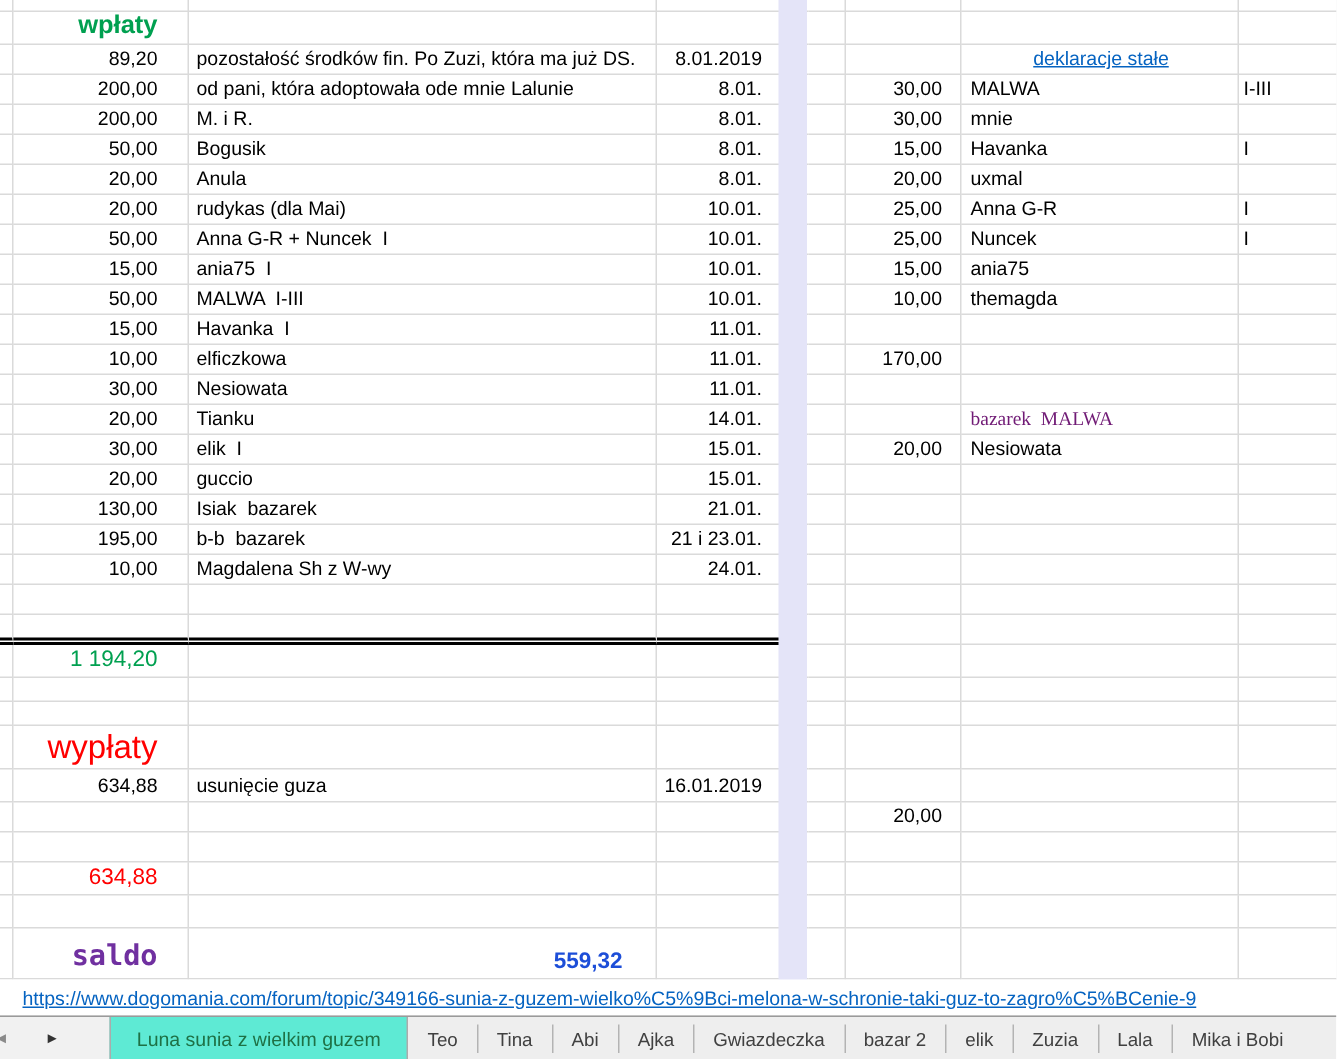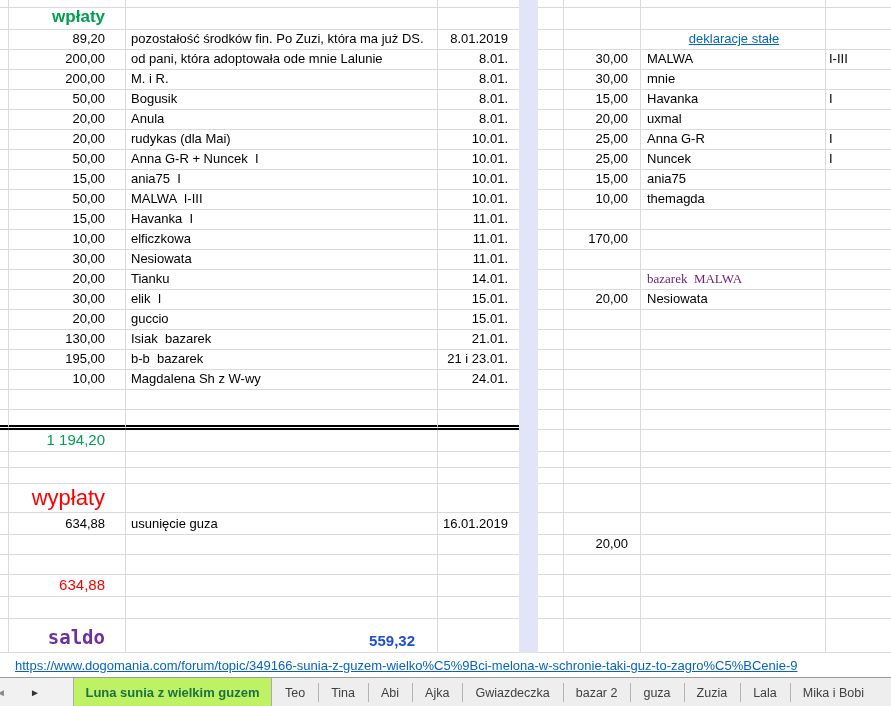--- a/index.html
+++ b/index.html
@@ -55,21 +55,21 @@
   #tab-nav{flex:0 0 73px;display:flex;align-items:center;background:#f1f1f1;
            color:#4d4d4d;font-size:10px;}
   #tab-nav .arrow-left{margin-left:-4px;color:#8a8a8a;}
   #tab-nav .arrow-right{margin-left:24px;color:#333;}
   .tab{display:flex;align-items:center;justify-content:center;
        font-size:12.5px;color:#404040;padding:0 13px;position:relative;
        cursor:pointer;white-space:nowrap;}
   .tab + .tab::before{content:"";position:absolute;left:0;top:5px;bottom:5px;
        width:1px;background:#b3b3b3;}
   #active-tab{flex:0 0 197px;display:flex;align-items:center;justify-content:center;
-       background:#bef264;color:#1E7145;font-weight:bold;font-size:13px;
+       background:#5eead4;color:#1E7145;font-weight:normal;font-size:13px;
        border-right:1px solid #ababab;border-left:1px solid #ababab;
        white-space:nowrap;cursor:default;}
 </style>
 </head>
 <body>
 
 <div id="app">
 
   <div id="sheet-body">
       <div class="row" style="height: 8px;">
@@ -438,20 +438,20 @@
       <span class="arrow-right">►</span>
     </div>
     <div id="active-tab">Luna sunia z wielkim guzem</div>
     <div id="tab-list" style="display: flex;">
         <div class="tab">Teo</div>
         <div class="tab">Tina</div>
         <div class="tab">Abi</div>
         <div class="tab">Ajka</div>
         <div class="tab">Gwiazdeczka</div>
         <div class="tab">bazar 2</div>
-        <div class="tab">guza</div>
+        <div class="tab">elik</div>
         <div class="tab">Zuzia</div>
         <div class="tab">Lala</div>
         <div class="tab">Mika i Bobi</div>
       </div>
   </div>
 
 </div>
 
 </body></html>

